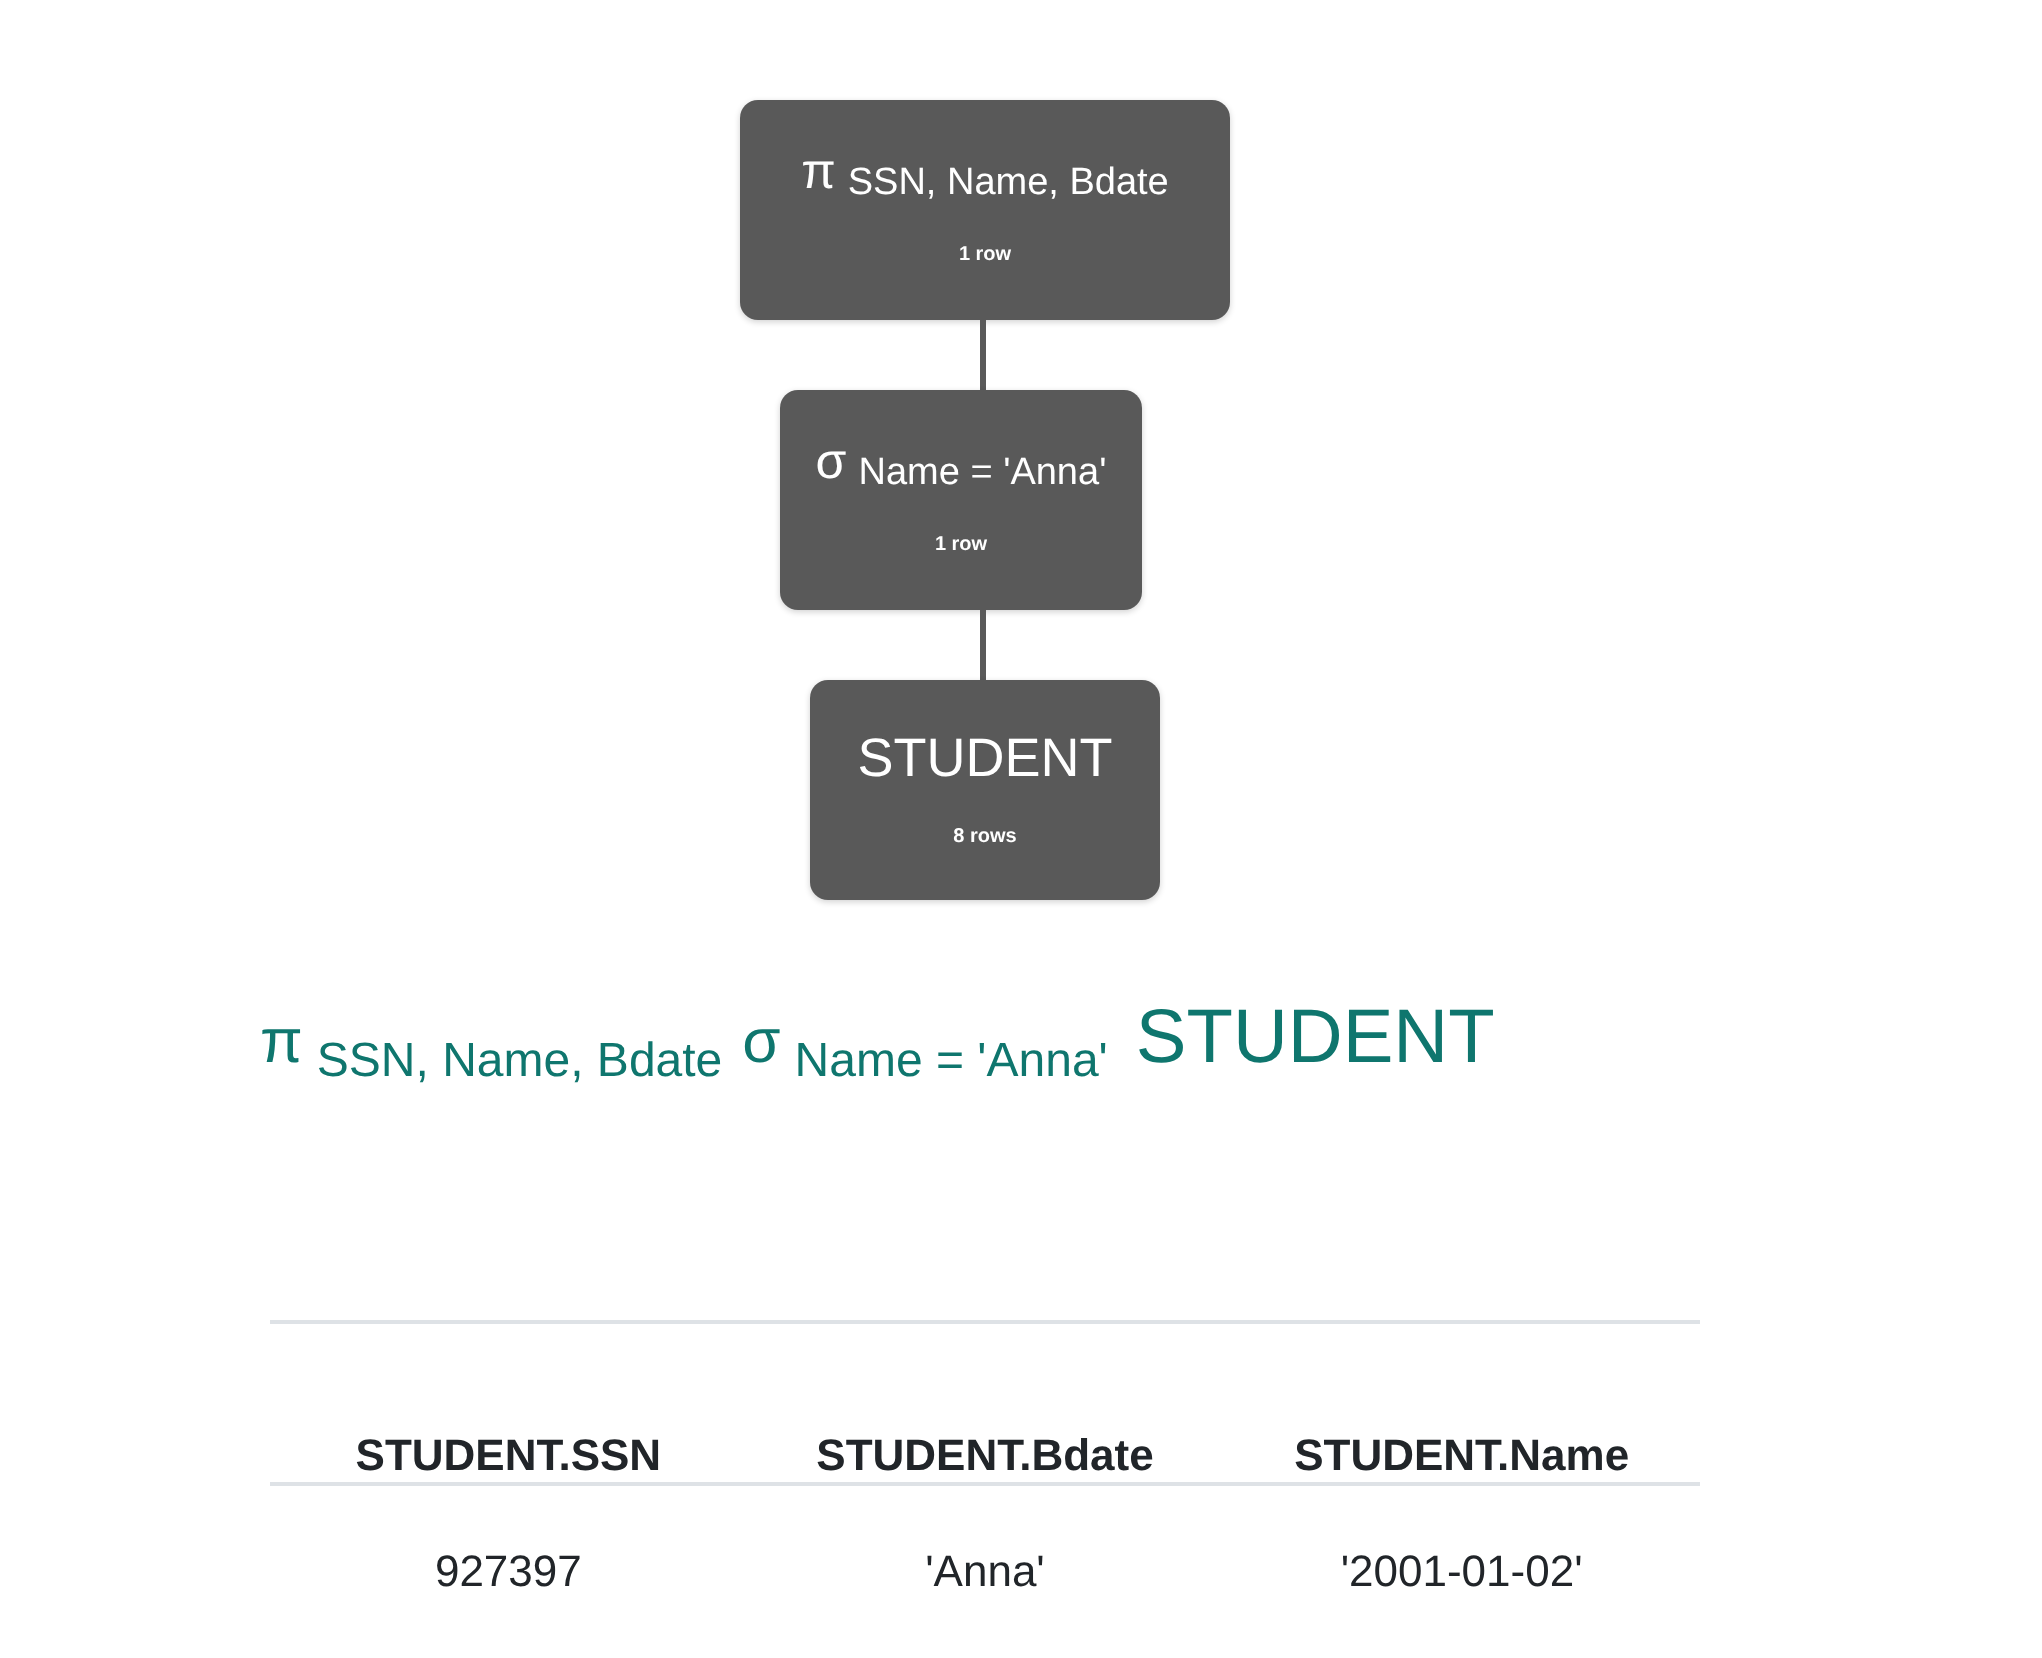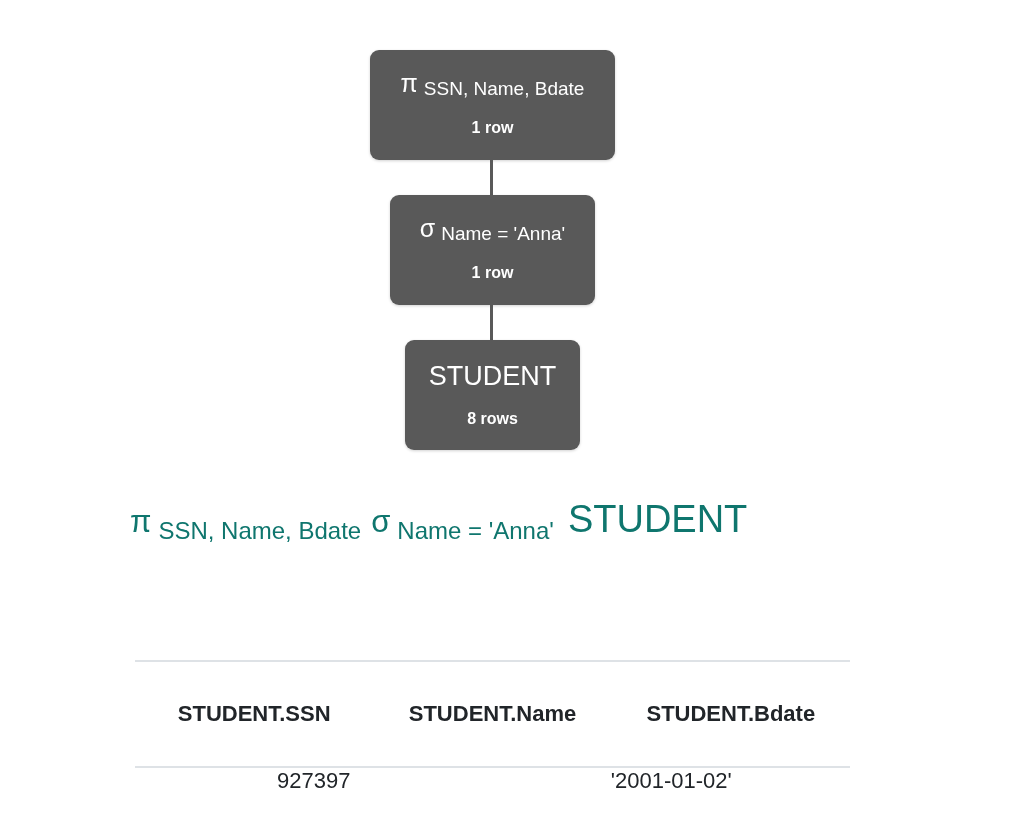--- a/index.html
+++ b/index.html
@@ -19,33 +19,33 @@
     border-radius: 9px;
     color: #ffffff;
     display: flex;
     flex-direction: column;
     align-items: center;
     justify-content: center;
     gap: 21px;
     box-shadow: 0 1px 3px rgba(0,0,0,0.18);
   }
   .node-1 { left: 370px; top: 50px;  width: 245px; height: 110px; }
-  .node-2 { left: 390px; top: 195px; width: 205px; height: 110px; }
+  .node-2 { left: 390px; top: 195px; width: 181px; height: 110px; }
   .node-3 { left: 405px; top: 340px; width: 175px; height: 110px; }
 
   .node-line1 { white-space: nowrap; line-height: 1; }
   .node-op {
     font-size: 25px;
     margin-right: 6px;
     position: relative;
     top: -3px;
   }
   .node-label { font-size: 19px; }
   .node-label-big { font-size: 27px; }
-  .node-rows { font-size: 16px; font-weight: bold; line-height: 1; }
+  .node-rows { font-size: 10px; font-weight: bold; line-height: 1; }
 
   .tree-connector {
     position: absolute;
     left: 490px;
     width: 3px;
     height: 35px;
     background: #595959;
   }
   .connector-1 { top: 160px; }
   .connector-2 { top: 305px; }
@@ -71,29 +71,30 @@
   
   .result-table {
     position: absolute;
     left: 135px;
     top: 660px;
     width: 715px;
     color: #212529;
   }
   .rt-header {
     display: flex;
-    height: 108px;
-    align-items: center;
+    height: 83px;
+    align-items: flex-end;
     border-top: 2px solid #dee2e6;
     border-bottom: 2px solid #dee2e6;
   }
   .rt-header .rt-cell { font-weight: bold; font-size: 22px; }
   .rt-row {
     display: flex;
     height: 86px;
+    align-items: center;
   }
   .rt-row .rt-cell { font-size: 22px; }
   .rt-cell {
     flex: 1;
     text-align: center;
     white-space: nowrap;
   }
 </style>
 </head>
 <body>
@@ -123,20 +124,21 @@
   <div class="node-rows">8 rows</div>
 </div>
 
 <div class="expression">
   <span class="expr-op">π</span><span class="expr-sub">SSN, Name, Bdate</span><span class="expr-op">σ</span><span class="expr-sub">Name = 'Anna'</span><span class="expr-relation">STUDENT</span>
 </div>
 
 <div class="result-table">
   <div class="rt-header">
     <div class="rt-cell">STUDENT.SSN</div>
+    <div class="rt-cell">STUDENT.Bdate</div>
     <div class="rt-cell">STUDENT.Name</div>
-    <div class="rt-cell">STUDENT.Bdate</div>
   </div>
   <div class="rt-row">
     <div class="rt-cell">927397</div>
+    <div class="rt-cell">'Anna'</div>
     <div class="rt-cell">'2001-01-02'</div>
   </div>
 </div>
 
 </body></html>

